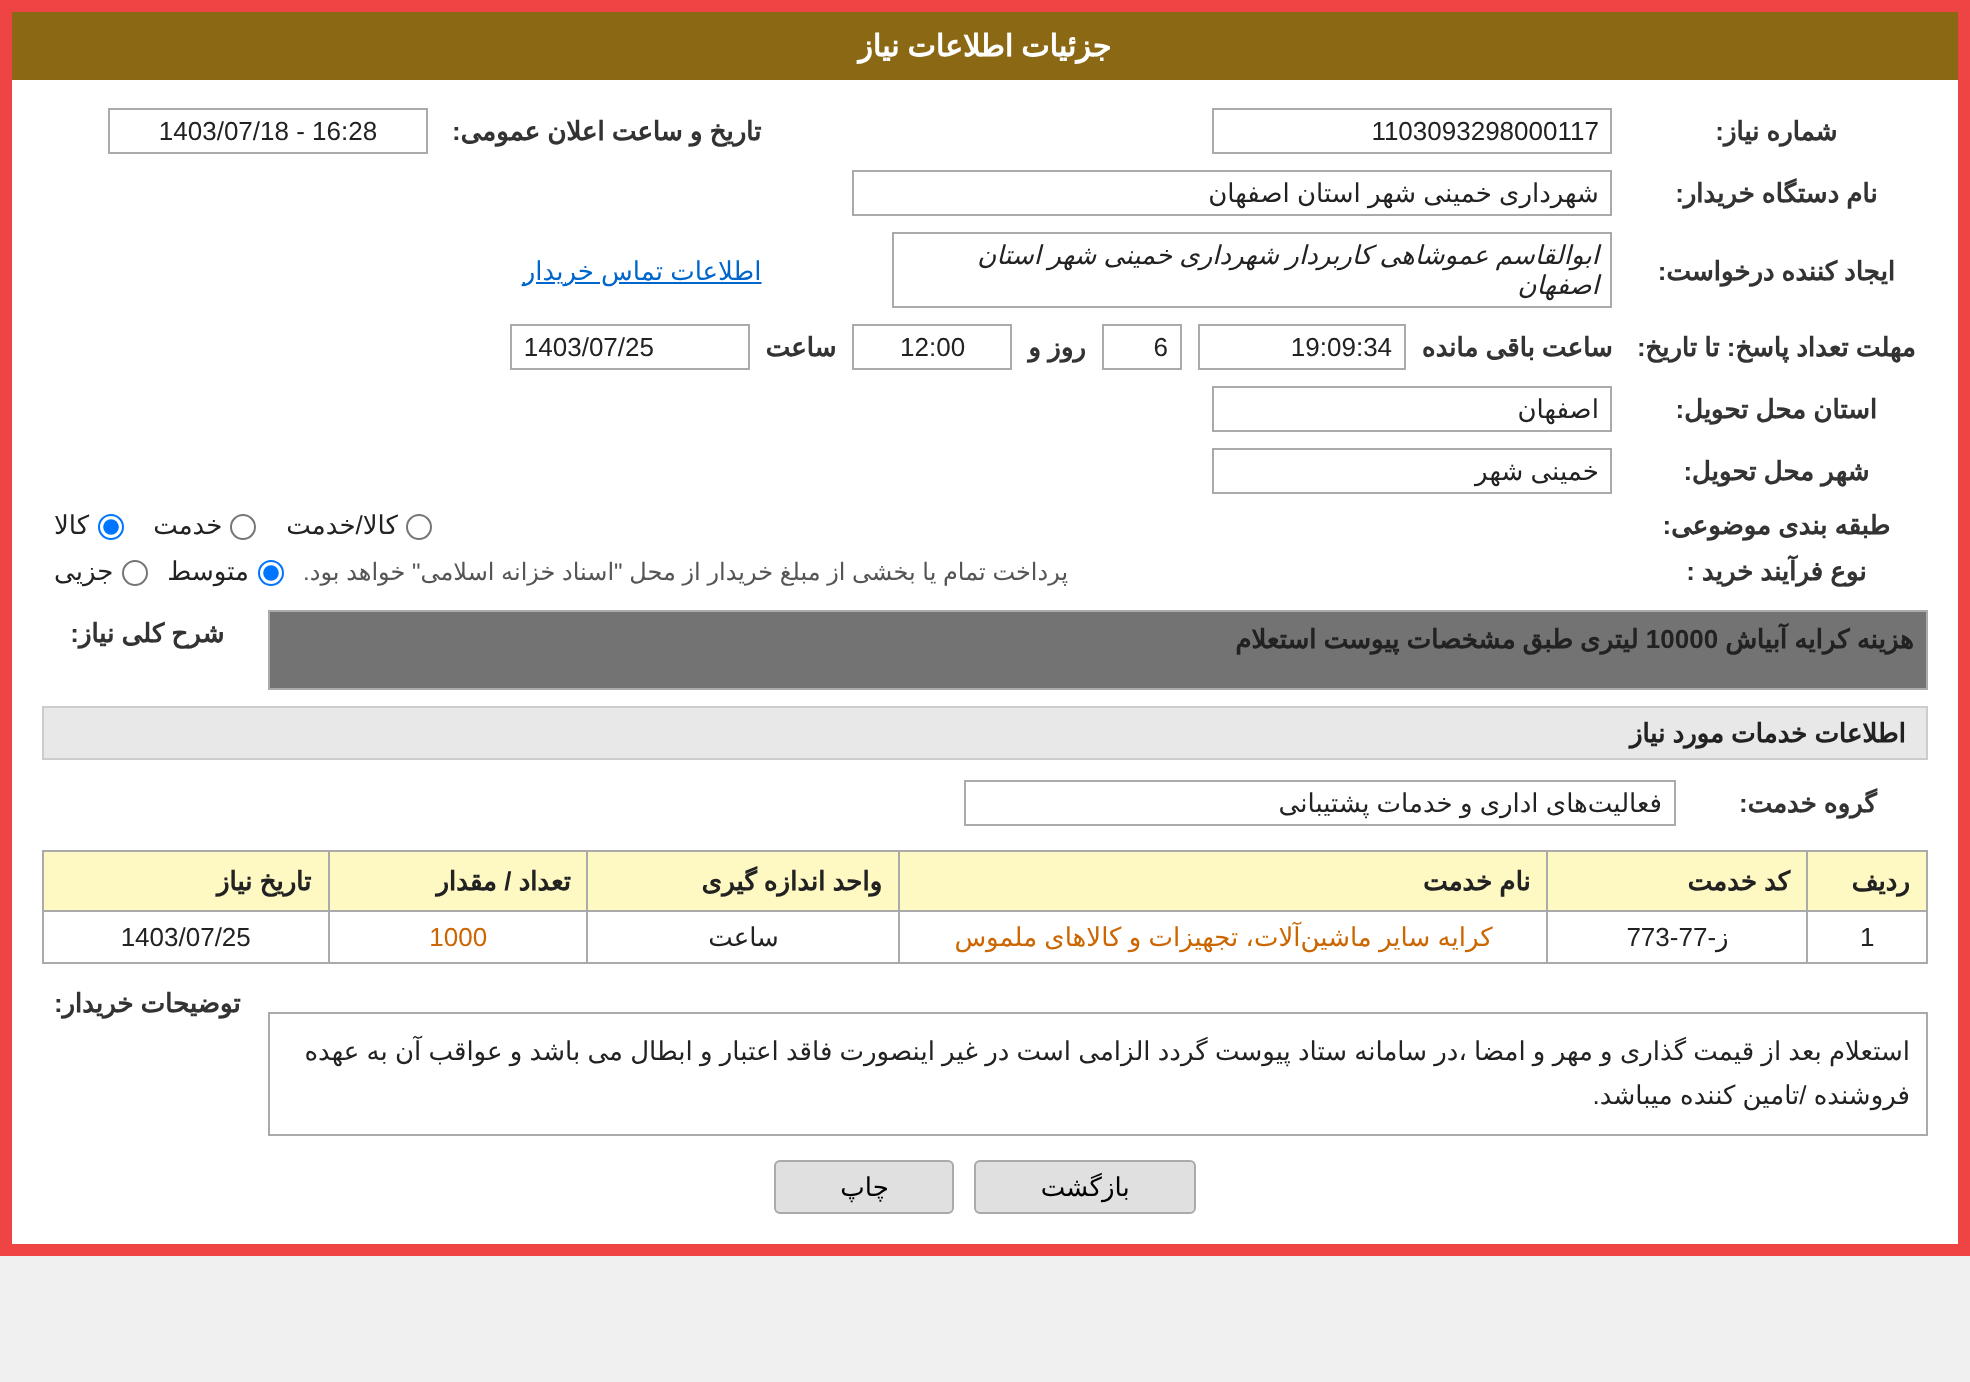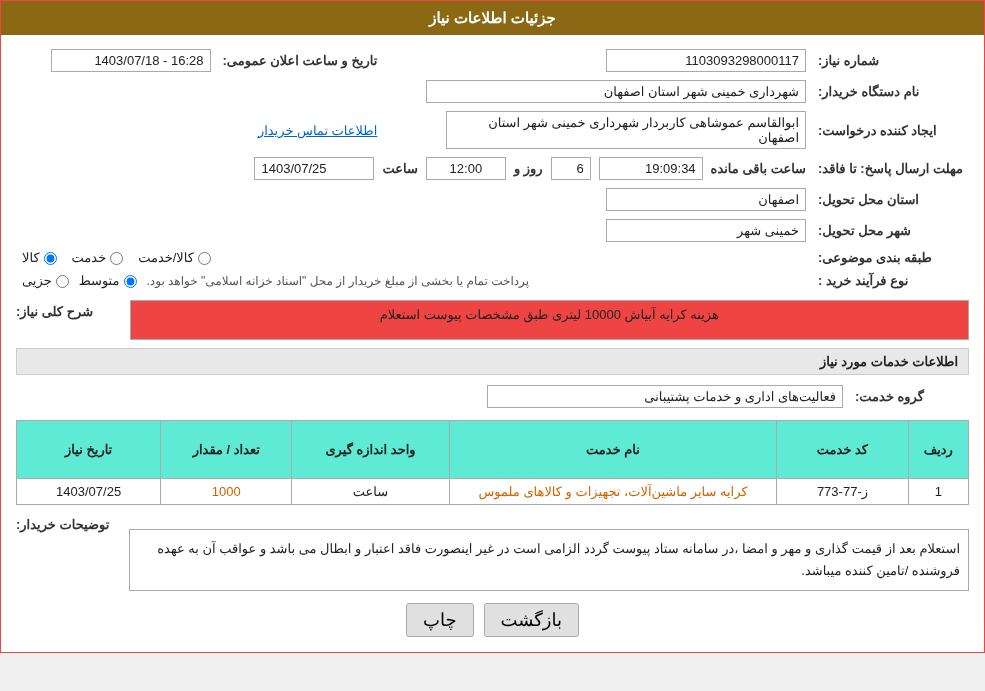--- a/index.html
+++ b/index.html
@@ -7,21 +7,21 @@
       font-family: Tahoma, Arial, sans-serif;
       background: #f0f0f0;
       direction: rtl;
       font-size: 13px;
       color: #222;
     }
     .page-wrapper {
       max-width: 985px;
       margin: 0 auto;
       background: #fff;
-      border: 1px solid #ef4444;
+      border: 6px solid #ef4444;
     }
     .header-bar {
       background: #8B6914;
       color: #fff;
       text-align: center;
       padding: 8px 12px;
       font-size: 15px;
       font-weight: bold;
     }
     .main-content {
@@ -30,21 +30,21 @@
     .info-table {
       width: 100%;
       border-collapse: collapse;
       margin-bottom: 8px;
     }
     .info-table td {
       padding: 4px 6px;
       vertical-align: middle;
     }
     .label-cell {
-      text-align: left;
+      text-align: center;
       white-space: nowrap;
       color: #333;
       font-weight: bold;
       width: 120px;
     }
     .value-cell {
       text-align: right;
     }
     .input-box {
       border: 1px solid #aaa;
@@ -92,34 +92,35 @@
       padding: 5px 10px;
       font-weight: bold;
       font-size: 13px;
       margin: 8px 0 6px 0;
       text-align: right;
     }
     .description-box {
       border: 1px solid #aaa;
       padding: 6px;
       min-height: 40px;
-      text-align: center;
-      background: #ef4444;
+      text-align: right;
+      background: #737373;
       width: 100%;
+      font-weight: bold;
     }
     .service-table {
       width: 100%;
       border-collapse: collapse;
       margin: 8px 0;
     }
     .service-table th {
-      background: #5eead4;
-      border: 1px solid #aaa;
-      padding: 21px 8px;
-      text-align: center;
+      background: #fef9c3;
+      border: 1px solid #aaa;
+      padding: 7px 8px;
+      text-align: right;
       font-weight: bold;
     }
     .service-table td {
       border: 1px solid #aaa;
       padding: 5px 8px;
       text-align: center;
     }
     .service-table tr:nth-child(even) td {
       background: #f9f9f9;
     }
@@ -140,22 +141,22 @@
       line-height: 1.7;
     }
     .btn-row {
       display: flex;
       justify-content: center;
       gap: 10px;
       margin-top: 12px;
       flex-direction: row-reverse;
     }
     .btn {
-      padding: 5px 16px;
-      font-size: 18px;
+      padding: 5px 32px;
+      font-size: 13px;
       cursor: pointer;
       border: 1px solid #aaa;
       background: #e8e8e8;
       border-radius: 3px;
       font-family: Tahoma, Arial, sans-serif;
     }
     .btn-print {
       background: #e0e0e0;
     }
     .btn-back {
@@ -181,43 +182,43 @@
       <tbody>
 
         <tr>
           <td class="label-cell">شماره نیاز:</td>
           <td class="value-cell">
             <span class="input-box input-medium" style="direction:ltr; text-align:right;">1103093298000117</span>
           </td>
           <td style="width:30px;"></td>
           <td class="label-cell" style="text-align:right;">تاریخ و ساعت اعلان عمومی:</td>
           <td class="value-cell">
-            <span class="input-box" style="direction:ltr; text-align:right; width:160px;">1403/07/18 - 16:28</span>
+            <span class="input-box" style="direction:ltr; text-align:center; width:160px;">1403/07/18 - 16:28</span>
           </td>
         </tr>
 
         <tr>
           <td class="label-cell">نام دستگاه خریدار:</td>
           <td class="value-cell" colspan="4">
             <span class="input-box" style="width:380px;">شهرداری خمینی شهر استان اصفهان</span>
           </td>
         </tr>
 
         <tr>
           <td class="label-cell">ایجاد کننده درخواست:</td>
           <td class="value-cell" colspan="2">
-            <span class="input-box" style="width:360px;">ابوالقاسم عموشاهی کاربردار شهرداری خمینی شهر استان اصفهان</span>
+            <span class="input-box" style="width:360px;font-style:italic;">ابوالقاسم عموشاهی کاربردار شهرداری خمینی شهر استان اصفهان</span>
           </td>
           <td colspan="2">
             <span class="link-style">اطلاعات تماس خریدار</span>
           </td>
         </tr>
 
         <tr>
-          <td class="label-cell">مهلت ارسال پاسخ: تا فاقد:</td>
+          <td class="label-cell">مهلت تعداد پاسخ: تا تاریخ:</td>
           <td class="value-cell" colspan="4">
             <div class="row-inline" style="justify-content: flex-end;">
               <span class="input-box input-small" style="direction:ltr; text-align:left;">1403/07/25</span>
               <span class="inline-label">ساعت</span>
               <span class="input-box input-xsmall" style="direction:ltr; text-align:center;">12:00</span>
               <span class="inline-label">روز و</span>
               <span class="input-box" style="width:40px;">6</span>
               <span class="input-box" style="width:104px;">19:09:34</span>
               <span class="inline-label">ساعت باقی مانده</span>
             </div>

